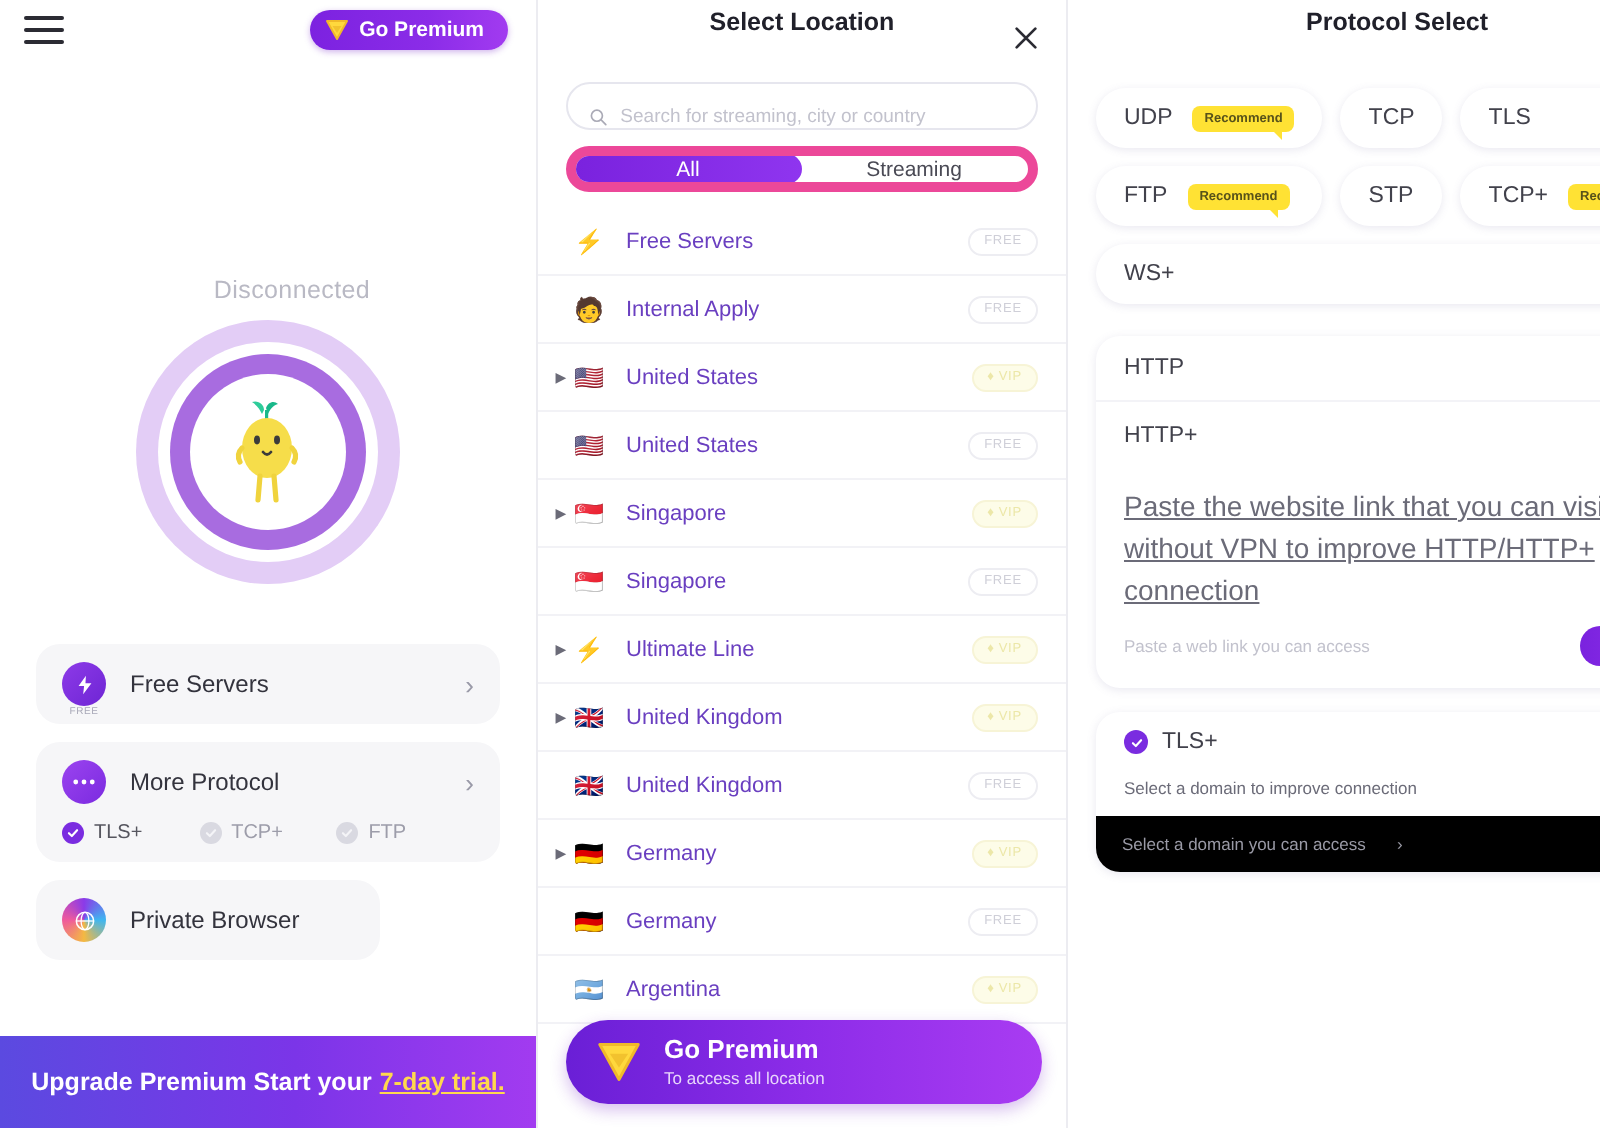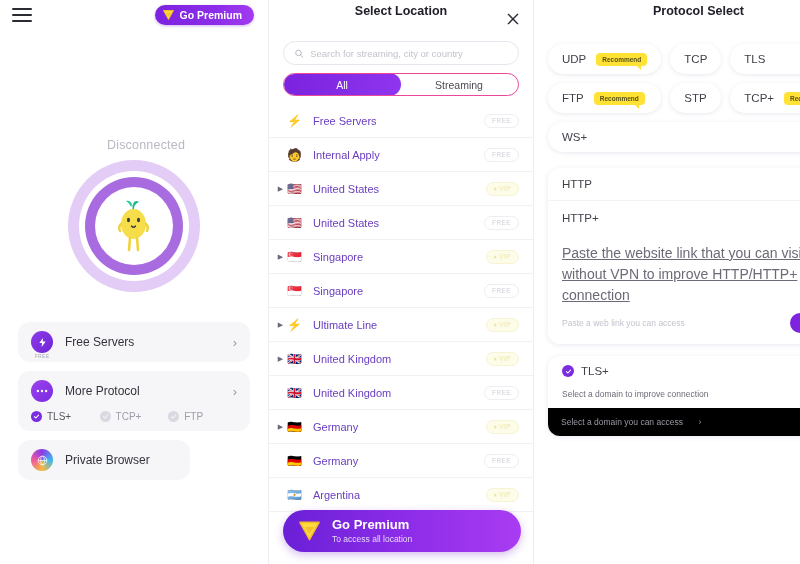--- a/index.html
+++ b/index.html
@@ -109,29 +109,29 @@
     height: 30px; display: flex; justify-content: center;
     position: relative; margin-top: 4px;
   }
   .p-title { font-size: 12.5px; font-weight: bold; color: #20202a; }
   .p-close {
     position: absolute; right: 12px; top: 50%; transform: translateY(-50%);
     width: 16px; height: 16px; cursor: pointer;
   }
   .search-box {
     margin: 7px 14px 0; height: 24px; border: 1px solid #e6e6ee; border-radius: 14px;
-    display: flex; align-items: center; padding: 0 10px; gap: 6px;
+    display: flex; align-items: flex-end; padding: 0 10px; gap: 6px;
   }
   .search-inp {
     border: 0; outline: none; font-size: 9.5px; color: #2b2b33; width: 100%;
     font-family: "Liberation Sans", sans-serif; background: transparent;
   }
   .search-inp::placeholder { color: #c2c2cd; }
   .tabs {
-    margin: 8px 14px 0; height: 23px; border: 1px solid #ec4899;
+    margin: 8px 14px 0; height: 23px; border: 5px solid #ec4899;
     border-radius: 14px; display: flex; overflow: hidden; background:#fff;
   }
   .tab { flex: 1; display: flex; align-items: center; justify-content: center;
     font-size: 10.5px; color: #4a4a55; cursor: pointer; }
   .tab.active {
     background: linear-gradient(90deg,#7a22de,#8f35ef);
     color: #fff; border-radius: 14px; margin: -1px; font-weight: normal;
   }
   .srv-list { margin-top: 8px; height: 418px; overflow: hidden; }
   .srv-row {
@@ -341,20 +341,24 @@
               <ellipse cx="12" cy="12" rx="3.6" ry="8" fill="none" stroke="#fff" stroke-width="1.2"></ellipse>
               <path d="M4 12 H20" stroke="#fff" stroke-width="1.2"></path>
             </svg>
           </div>
           <span class="card-label">Private Browser</span>
         </div>
       </div>
 
     </div>
 
+    <div class="upgrade-banner">
+      <span>Upgrade Premium Start your</span>
+      <span class="trial-link">7-day trial.</span>
+    </div>
   </div>
 
   <div class="panel-mid">
 
     <div class="p-head">
       <span class="p-title">Select Location</span>
       <svg class="p-close" viewBox="0 0 24 24">
         <path d="M5 5 L19 19 M19 5 L5 19" stroke="#2b2b33" stroke-width="2" stroke-linecap="round"></path>
       </svg>
     </div>

